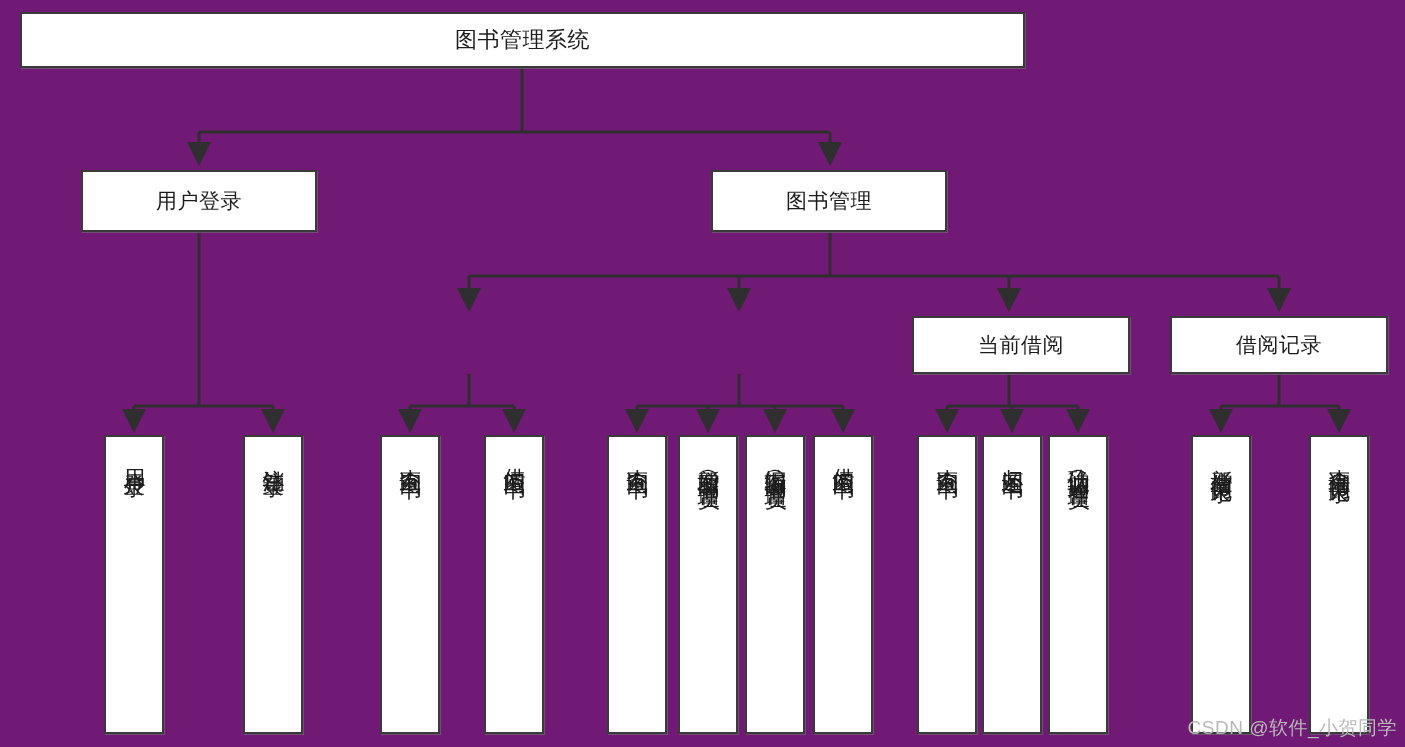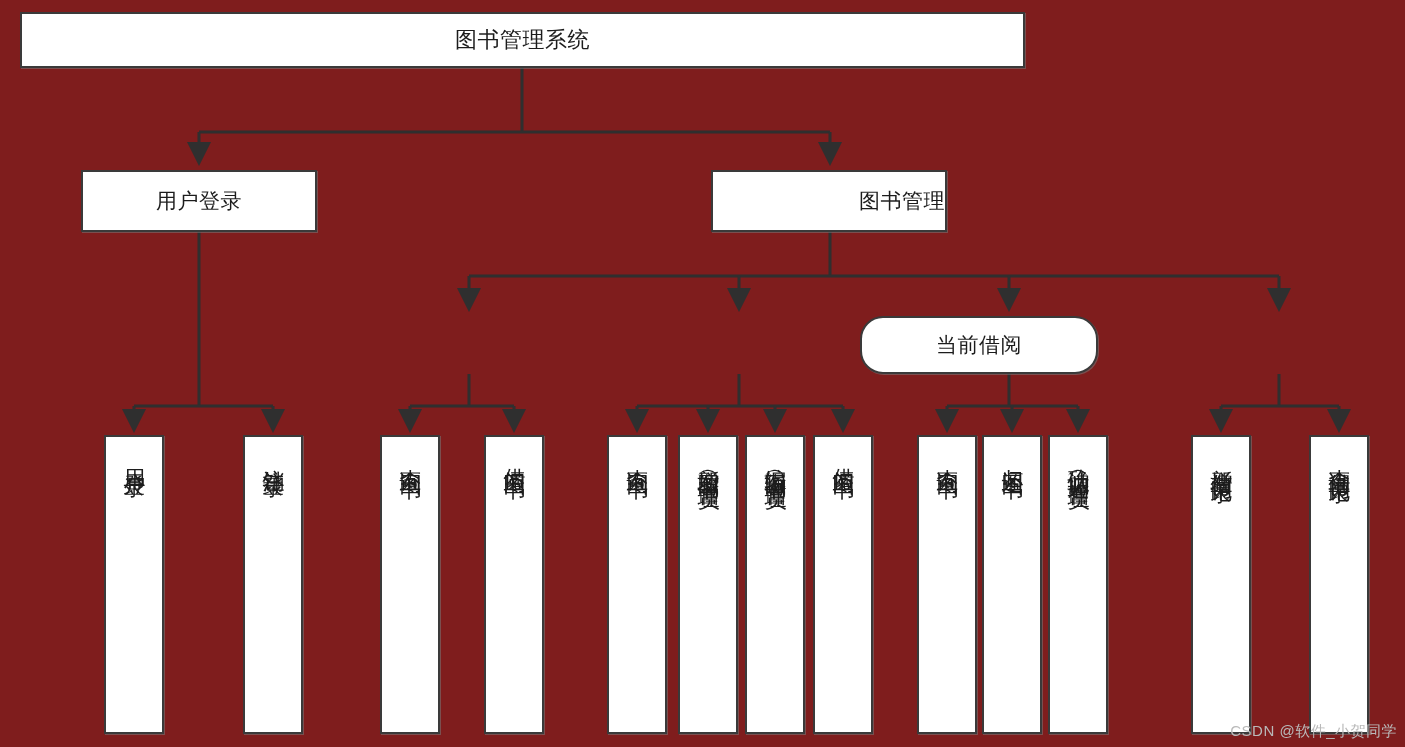--- a/index.html
+++ b/index.html
@@ -5,21 +5,21 @@
 <style>
   html, body {
     margin: 0;
     padding: 0;
     background: #ffffff;
   }
   #canvas {
     position: relative;
     width: 1405px;
     height: 747px;
-    background: #7f1d1d;
+    background: #701a75;
     font-family: "Liberation Sans", "DejaVu Sans", sans-serif;
     overflow: hidden;
   }
   #edges {
     position: absolute;
     left: 0;
     top: 0;
     width: 1405px;
     height: 747px;
     pointer-events: none;
@@ -57,21 +57,21 @@
     text-orientation: upright;
     font-size: 22px;
     line-height: 1.22;
     letter-spacing: 3px;
     white-space: nowrap;
   }
   .watermark {
     position: absolute;
     right: 8px;
     bottom: 6px;
-    font-size: 15px;
+    font-size: 19px;
     color: #b9b9b9;
     letter-spacing: 0.5px;
     z-index: 5;
     user-select: none;
   }
 </style>
 </head>
 <body>
 
 <div id="canvas">
@@ -126,26 +126,29 @@
     </g>
   </svg>
 
   <div class="node horiz root" style="left:20px; top:12px; width:1005px; height:56px;">
     <span class="label">图书管理系统</span>
   </div>
 
   <div class="node horiz" style="left:81px; top:170px; width:236px; height:62px;">
     <span class="label">用户登录</span>
   </div>
-  <div class="node horiz" style="left:711px; top:170px; width:236px; height:62px;justify-content:flex-end;">
+  <div class="node horiz" style="left:711px; top:170px; width:236px; height:62px;">
     <span class="label">图书管理</span>
   </div>
 
-  <div class="node horiz" style="left:860px; top:316px; width:238px; height:58px;border-radius:23px;">
+  <div class="node horiz" style="left:912px; top:316px; width:218px; height:58px;">
     <span class="label">当前借阅</span>
+  </div>
+  <div class="node horiz" style="left:1170px; top:316px; width:218px; height:58px;">
+    <span class="label">借阅记录</span>
   </div>
 
   <div class="node vert" style="left:104px; top:435px; width:60px; height:299px;">
     <span class="label">用户登录</span>
   </div>
   <div class="node vert" style="left:243px; top:435px; width:60px; height:299px;">
     <span class="label">注销登录</span>
   </div>
 
   <div class="node vert" style="left:380px; top:435px; width:60px; height:299px;">

